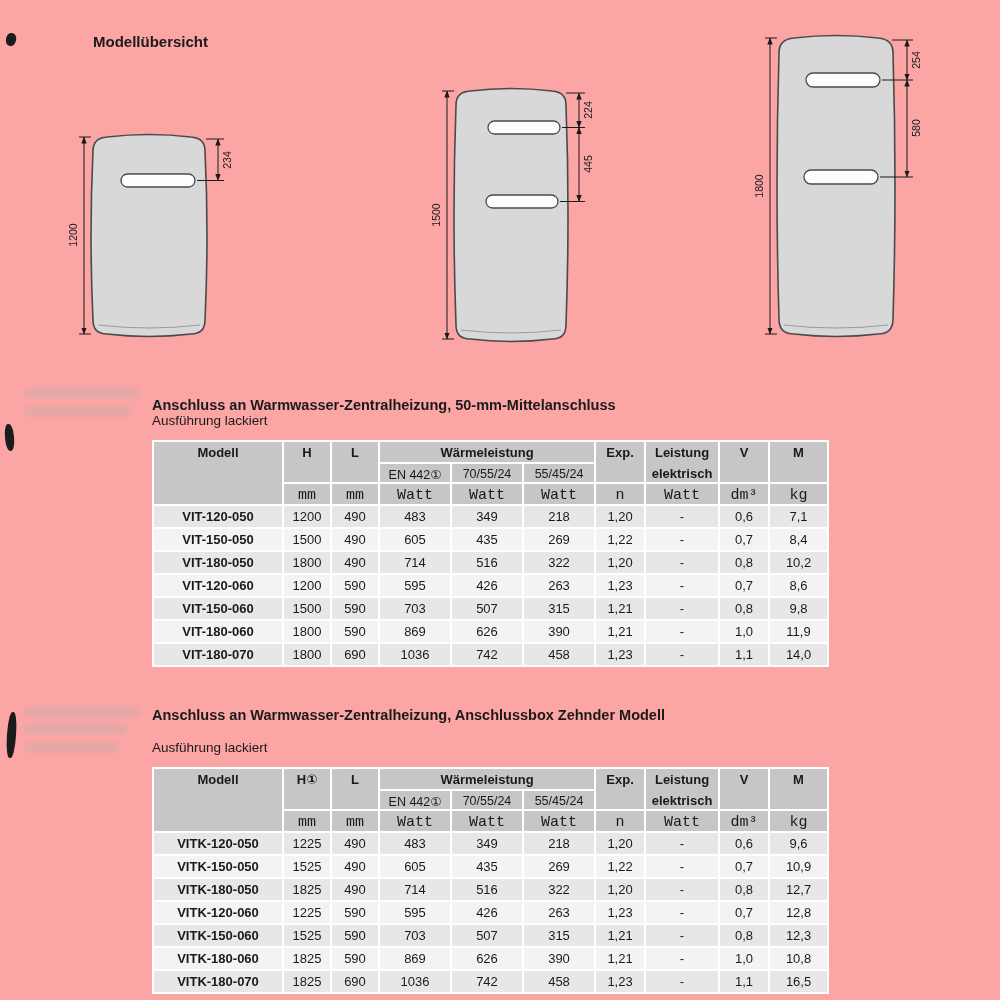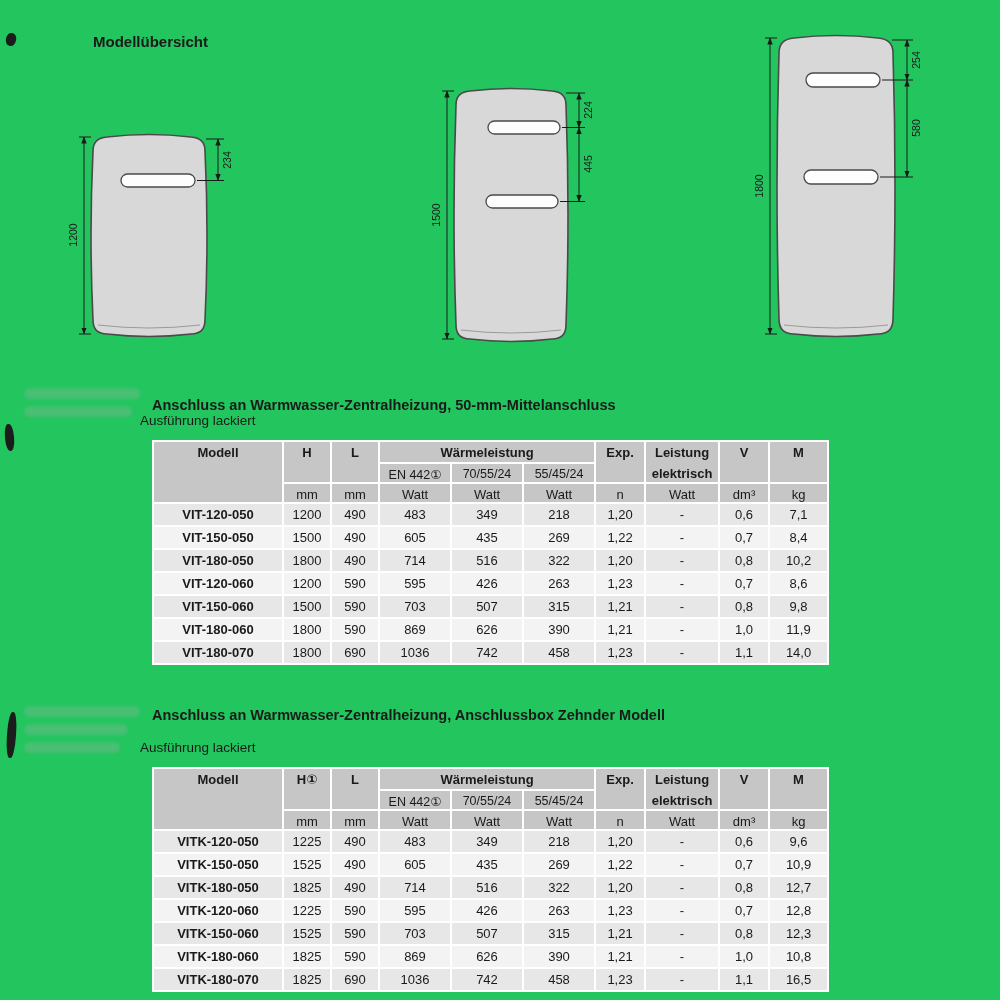--- a/index.html
+++ b/index.html
@@ -1,41 +1,41 @@
 <!DOCTYPE html>
 <html style="--header_bg: #c6c6c6; --row_odd: #e7e7e7; --row_even: #f3f3f3; --radiator_fill: #d8d8d8; --radiator_stroke: #4a4a4a; --text: #1a1a1a;"><head>
 <meta charset="utf-8">
 <style>
   * { box-sizing: border-box; margin: 0; padding: 0; }
   html,body { background:#fff; }
   body { font-family: "Liberation Sans", "DejaVu Sans", sans-serif; color: var(--text,#1a1a1a); }
-  .page { position: relative; width: 1000px; height: 1000px; background: #22c55e; overflow: hidden; }
+  .page { position: relative; width: 1000px; height: 1000px; background: #fca5a5; overflow: hidden; }
 
   .doc-title { position:absolute; left:93px; top:33px; font-size:15px; font-weight:bold; }
 
   #diagram-svg { position:absolute; left:0; top:0; }
   .radiator-body { fill: var(--radiator_fill,#d8d8d8); stroke: var(--radiator_stroke,#4a4a4a); stroke-width:1.6; }
   .slot { fill:#fdfdfd; stroke: var(--radiator_stroke,#4a4a4a); stroke-width:1.3; }
   .inner-line { fill:none; stroke:#9a9a9a; stroke-width:1; }
   .dim { stroke:#1a1a1a; stroke-width:1; fill:none; }
   .dim-label { font-size:10.5px; fill:#1a1a1a; text-anchor:middle; font-family:"Liberation Sans","DejaVu Sans",sans-serif; }
 
   .section-heading { position:absolute; left:152px; font-size:14.5px; font-weight:bold; }
-  .section-sub { position:absolute; left:140px; font-size:13.5px; }
+  .section-sub { position:absolute; left:152px; font-size:13.5px; }
   #s1-heading { top:381px;margin-top:16px; } #s1-sub { top:413px; }
   #s2-heading { top:707px; } #s2-sub { top:740px; }
   #table1 { position:absolute; left:152px; top:440px; }
   #table2 { position:absolute; left:152px; top:767px; }
 
   .spec-table { border-collapse: collapse; table-layout: fixed; width: 675px; font-size: 13px; }
   .spec-table th, .spec-table td { border: 2px solid #fff; text-align: center; vertical-align: middle; white-space: nowrap; overflow: hidden; }
   .spec-table thead th { background: var(--header_bg,#c6c6c6); font-weight: bold; vertical-align: top; padding-top: 3px; }
   .spec-table .hr1 th { height: 22px; }
   .spec-table .hr2 th { height: 20px; }
-  .spec-table .hr3 th { height: 20px; font-weight: normal; font-size: 13px; }
+  .spec-table .hr3 th { height: 20px; font-weight: normal; font-size: 15px; font-family: Liberation Mono, monospace; }
   .spec-table .sub { font-weight: normal; font-size: 12.5px; margin-top: 20px; }
   .spec-table th.nb { border-bottom: none; margin-left: 9px; }
   .spec-table .hr2 th.nt { border-top: none; }
   .spec-table tbody tr { height: 23px; }
   .spec-table tbody tr:nth-child(odd) td { background: var(--row_odd,#e7e7e7); }
   .spec-table tbody tr:nth-child(even) td { background: var(--row_even,#f3f3f3); }
   .spec-table td.model { font-weight: bold; }
 
   .edge-mark { position:absolute; background:#1c1c1c; border-radius:45%; }
   #edge-mark-1 { left:6px; top:33px; width:10px; height:13px; transform:rotate(12deg); }

